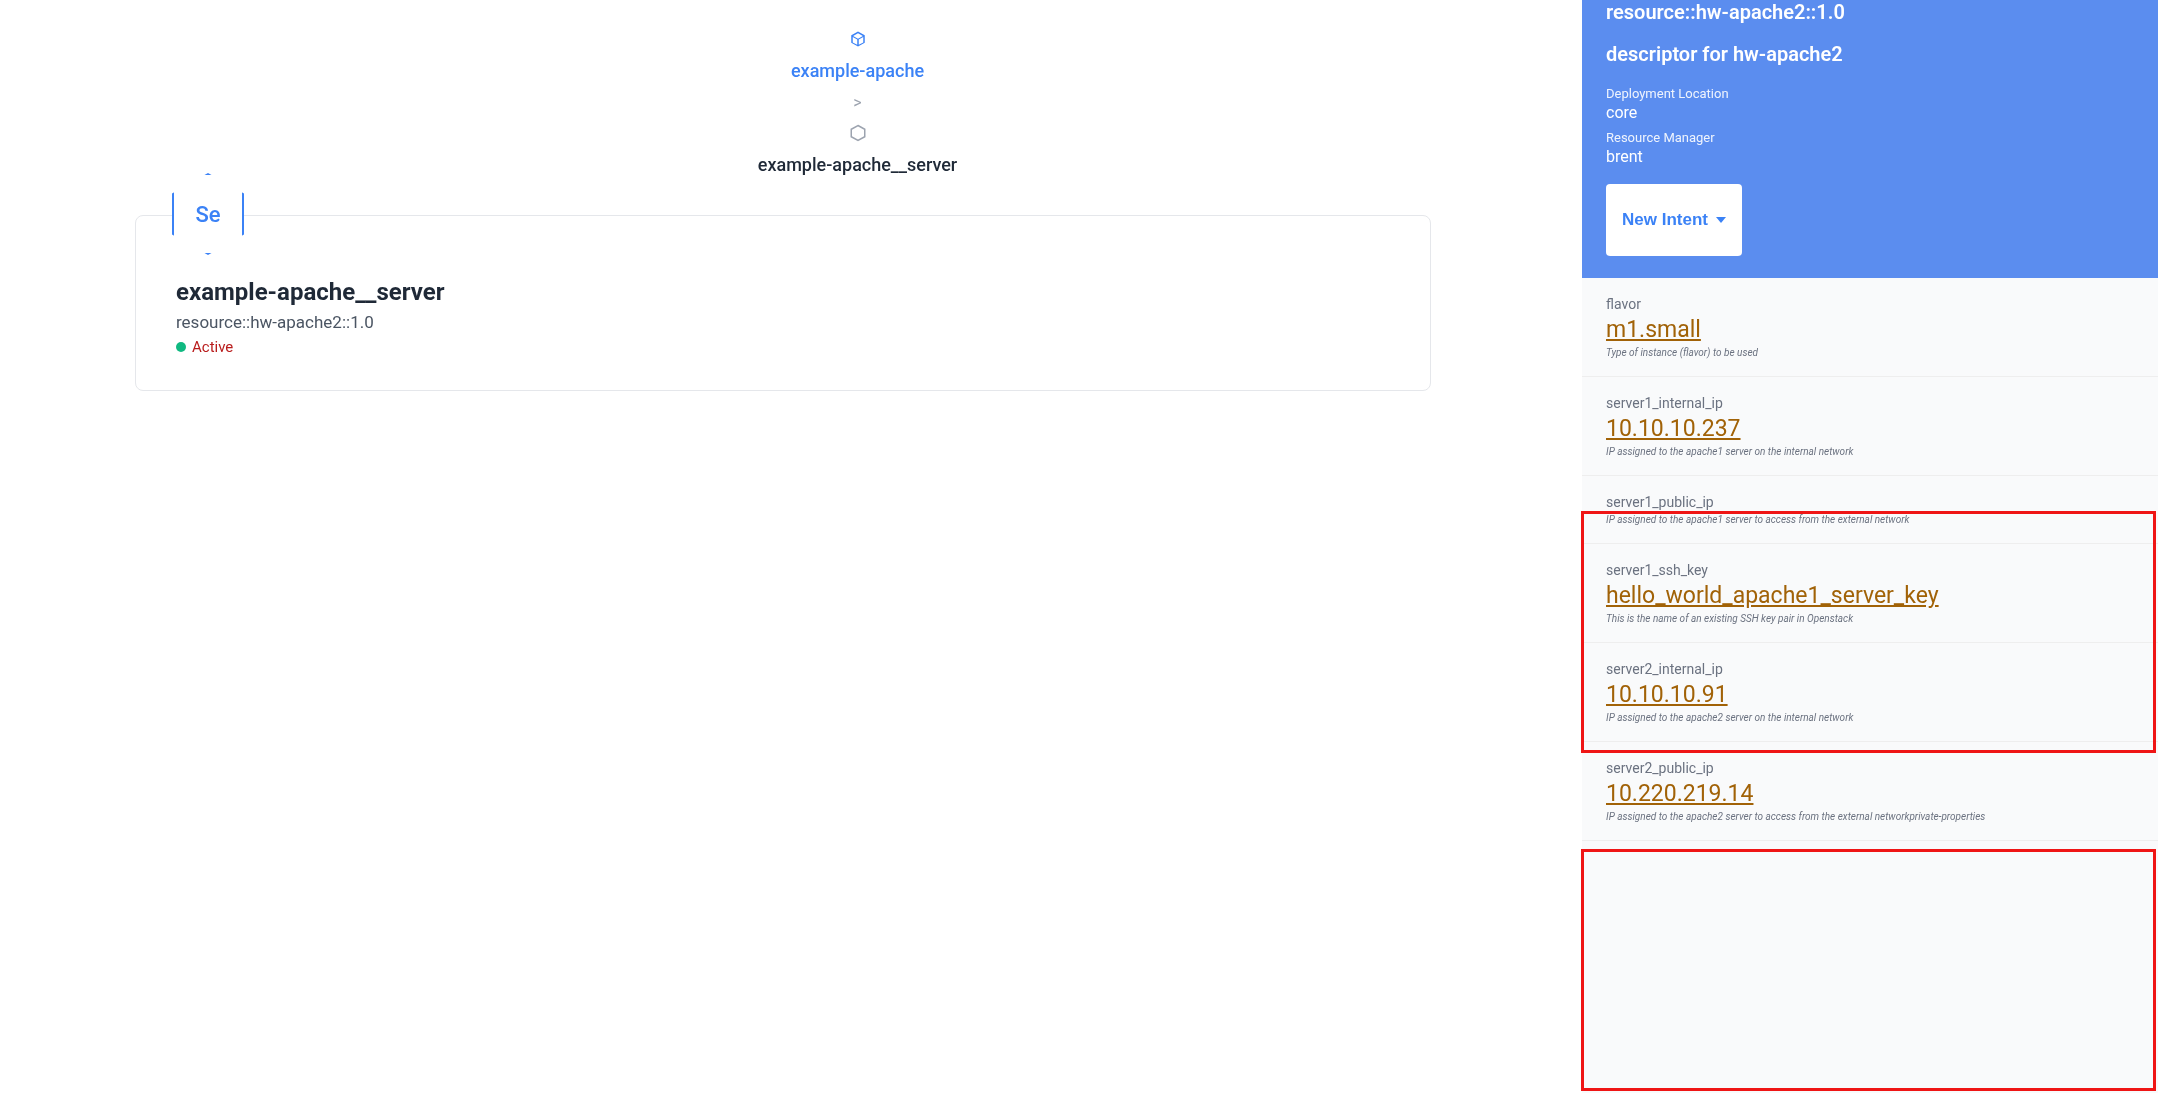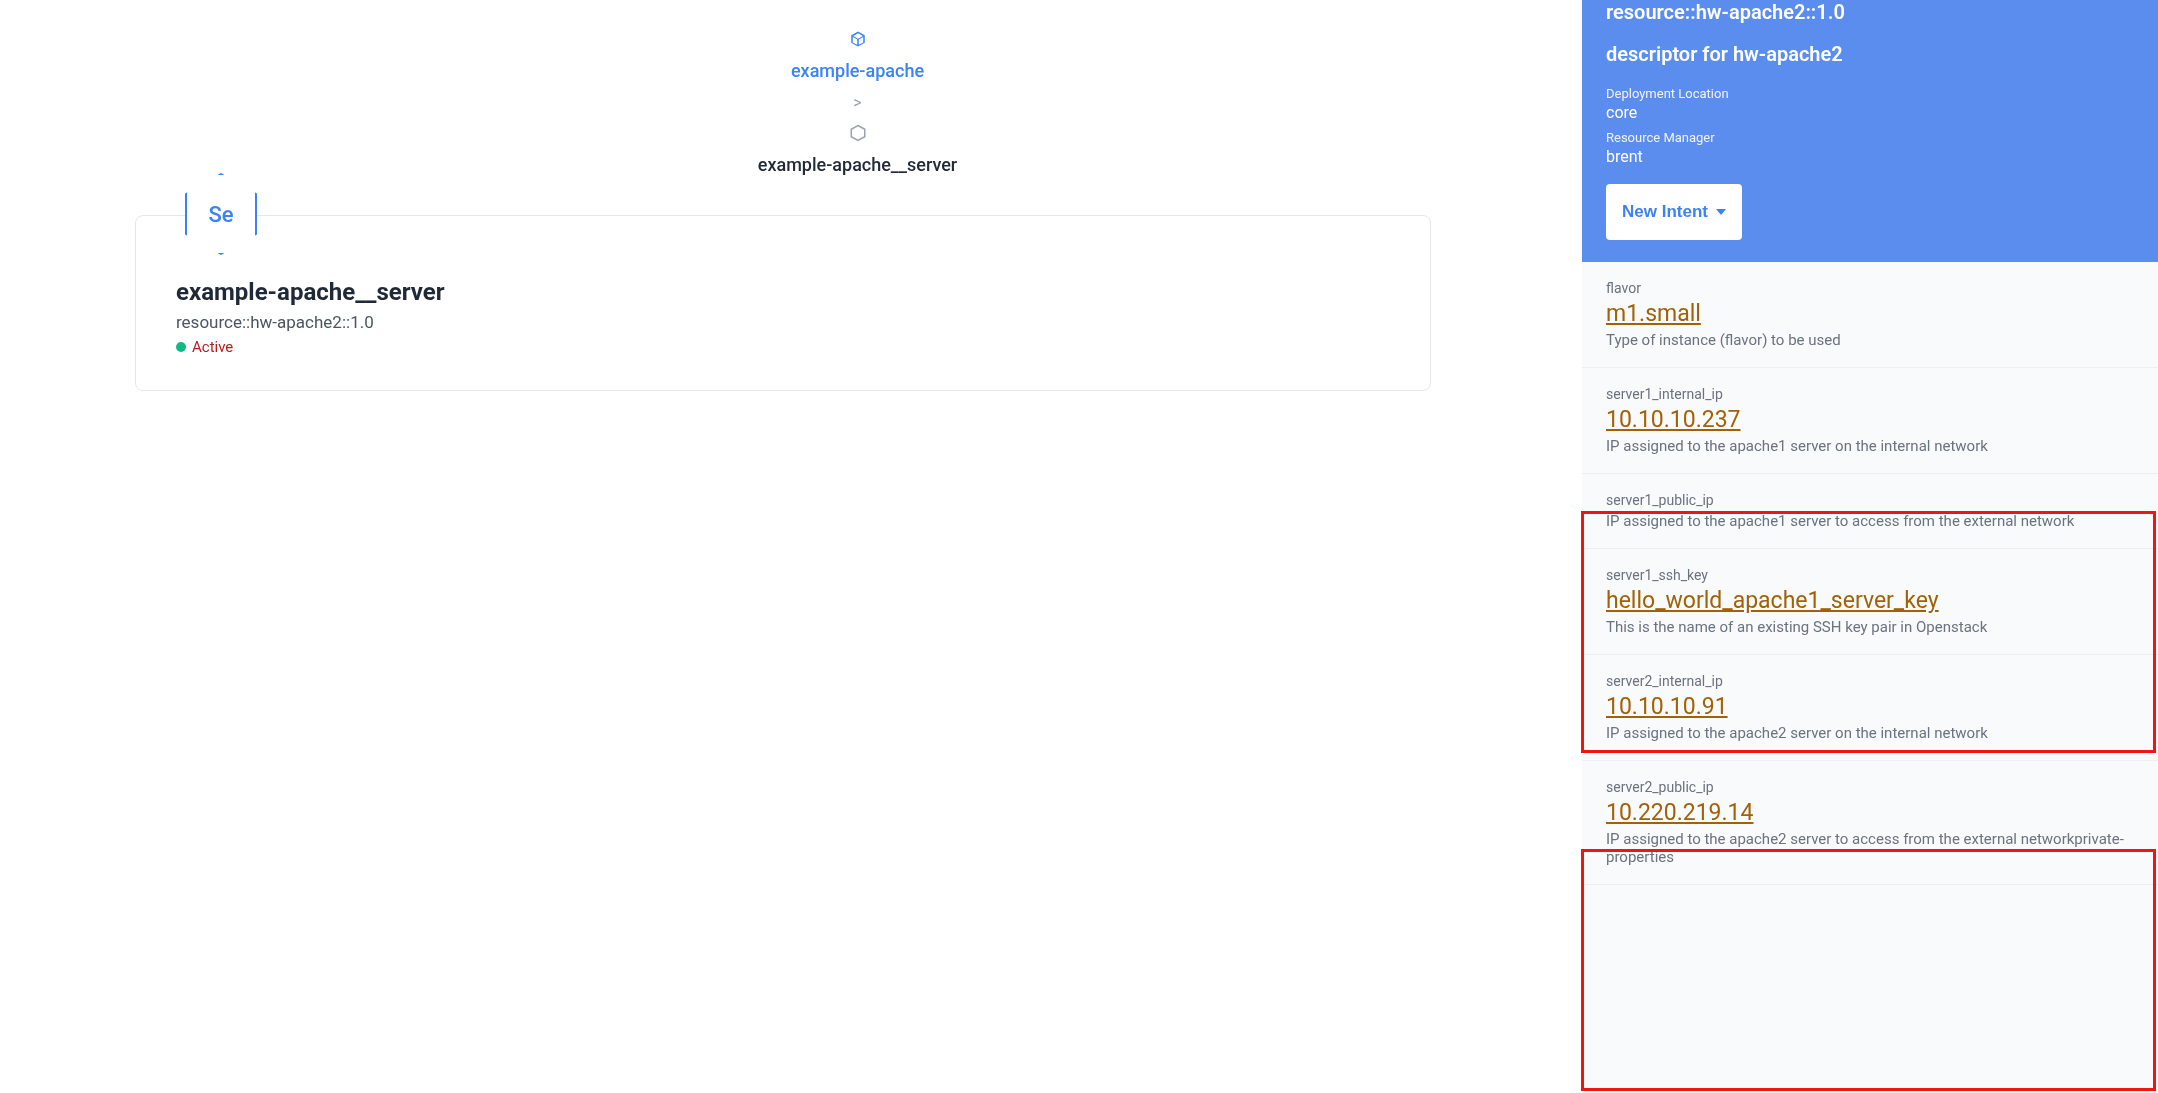--- a/index.html
+++ b/index.html
@@ -52,21 +52,21 @@
       color: #1f2937;
       font-size: 18px;
       font-weight: 500;
     }
     .card-area {
       position: relative;
       margin-top: 20px;
     }
     .hex-badge {
       position: absolute;
-      left: 50px;
+      left: 37px;
       top: -42px;
       width: 78px;
       height: 82px;
       z-index: 2;
     }
     .hex-shape {
       width: 72px;
       height: 82px;
       background: #ffffff;
       border: 2px solid #3b82f6;
@@ -144,21 +144,21 @@
     }
     .panel-meta-value {
       font-size: 16px;
       margin-bottom: 8px;
     }
     .new-intent-btn {
       background: #ffffff;
       color: #3b82f6;
       border: none;
       border-radius: 4px;
-      padding: 18px 16px;
+      padding: 26px 16px;
       font-size: 17px;
       font-weight: 600;
       display: inline-flex;
       align-items: center;
       gap: 8px;
       margin-top: 10px;
       cursor: pointer;
     }
     .caret-down {
       width: 0;
@@ -179,22 +179,23 @@
       color: #6b7280;
       margin-bottom: 4px;
     }
     .prop-value {
       font-size: 23px;
       color: #a16207;
       margin-bottom: 4px;
       text-decoration: underline;
     }
     .prop-desc {
-      font-size: 15px;
+      font-size: 10px;
       color: #6b7280;
+      font-style: italic;
     }
     .highlight-box {
       border: 3px solid #ef1515;
       position: absolute;
       pointer-events: none;
     }
     .highlight-1 {
       left: 1581px;
       top: 511px;
       width: 575px;

